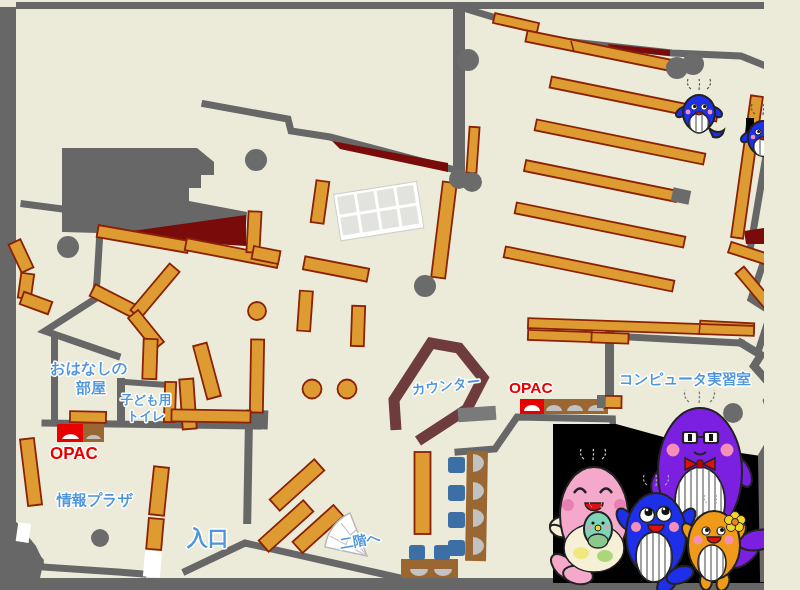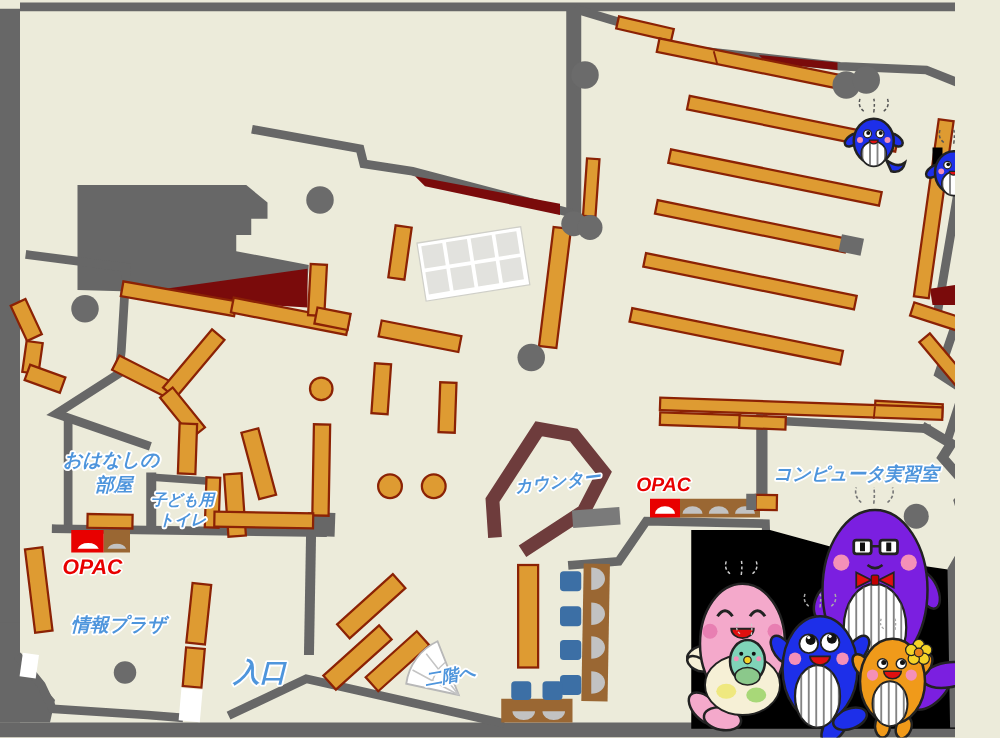--- a/index.html
+++ b/index.html
@@ -1,16 +1,16 @@
 <!DOCTYPE html>
 <html><head>
 <meta charset="utf-8">
 <style>
   html,body{margin:0;padding:0;background:#ECEBDA;}
-  #stage{position:relative;width:764px;height:590px;overflow:hidden;font-family:"Liberation Sans",sans-serif;font-style:italic;}
+  #stage{position:relative;width:764px;height:590px;overflow:hidden;font-family:"Liberation Sans",sans-serif;}
   svg{position:absolute;left:0;top:0;}
   .shelf{fill:#DE9B32;stroke:#8B2205;stroke-width:1.8;}
   .wall{stroke:#676767;stroke-width:7;fill:none;stroke-linecap:square;}
   .wallfill{fill:#676767;}
   .pillar{fill:#6B6B6B;}
   .wedge{fill:#7A0B0B;}
   .door{fill:#FFFFFF;}
   .desk{fill:#9A6733;}
   .chair{fill:#3C6FA5;}
   .seat{fill:#C2C2C2;}

